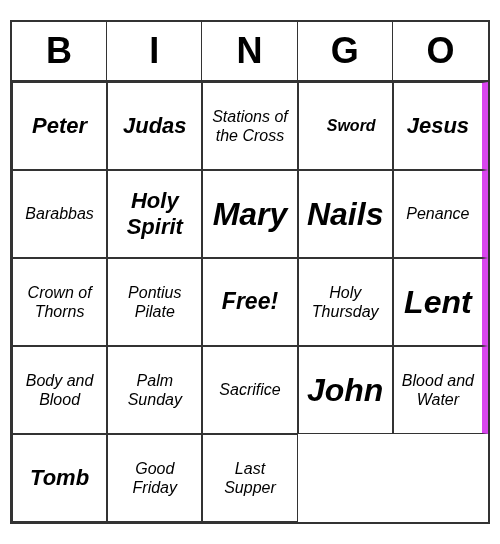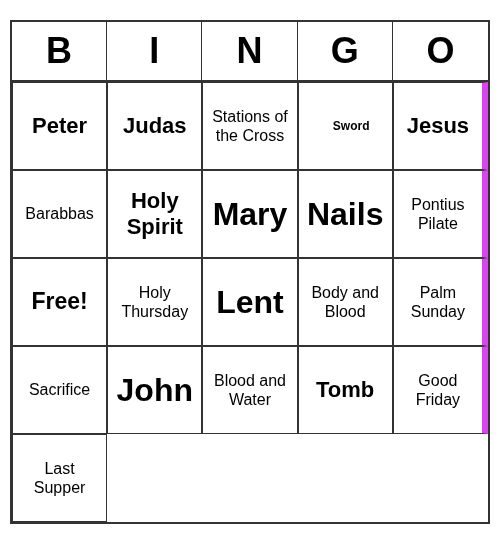--- a/index.html
+++ b/index.html
@@ -49,20 +49,21 @@
 
     .bingo-cell {
       border: 1px solid #333;
       text-align: center;
       display: flex;
       align-items: center;
       justify-content: center;
       min-height: 88px;
       padding: 6px 4px;
       line-height: 1.2;
+      font-style: italic;
     }
 
     .bingo-cell:nth-child(5n) {
       border-right: 6px solid #d946ef;
     }
 
     .cell-text {
       font-size: 14px;
     }
 
@@ -70,21 +71,21 @@
       font-size: 22px;
       font-weight: bold;
     }
 
     .cell-text.xlarge {
       font-size: 32px;
       font-weight: bold;
     }
 
     .cell-text.medium {
-      font-size: 12px;
+      font-size: 16px;
       font-weight: bold;
       margin-left: 12px;
     }
 
     .cell-text.small {
       font-size: 16px;
     }
 
     .free-cell {
       font-size: 23px;
@@ -124,20 +125,26 @@
       <div class="bingo-cell">
         <span class="cell-text large">Holy Spirit</span>
       </div>
       <div class="bingo-cell">
         <span class="cell-text xlarge">Mary</span>
       </div>
       <div class="bingo-cell">
         <span class="cell-text xlarge">Nails</span>
       </div>
       <div class="bingo-cell">
+        <span class="cell-text small">Penance</span>
+      </div>
+      <div class="bingo-cell">
+        <span class="cell-text small">Crown of Thorns</span>
+      </div>
+      <div class="bingo-cell">
         <span class="cell-text small">Pontius Pilate</span>
       </div>
       <div class="bingo-cell">
         <span class="free-cell">Free!</span>
       </div>
       <div class="bingo-cell">
         <span class="cell-text small">Holy Thursday</span>
       </div>
       <div class="bingo-cell">
         <span class="cell-text xlarge">Lent</span>

